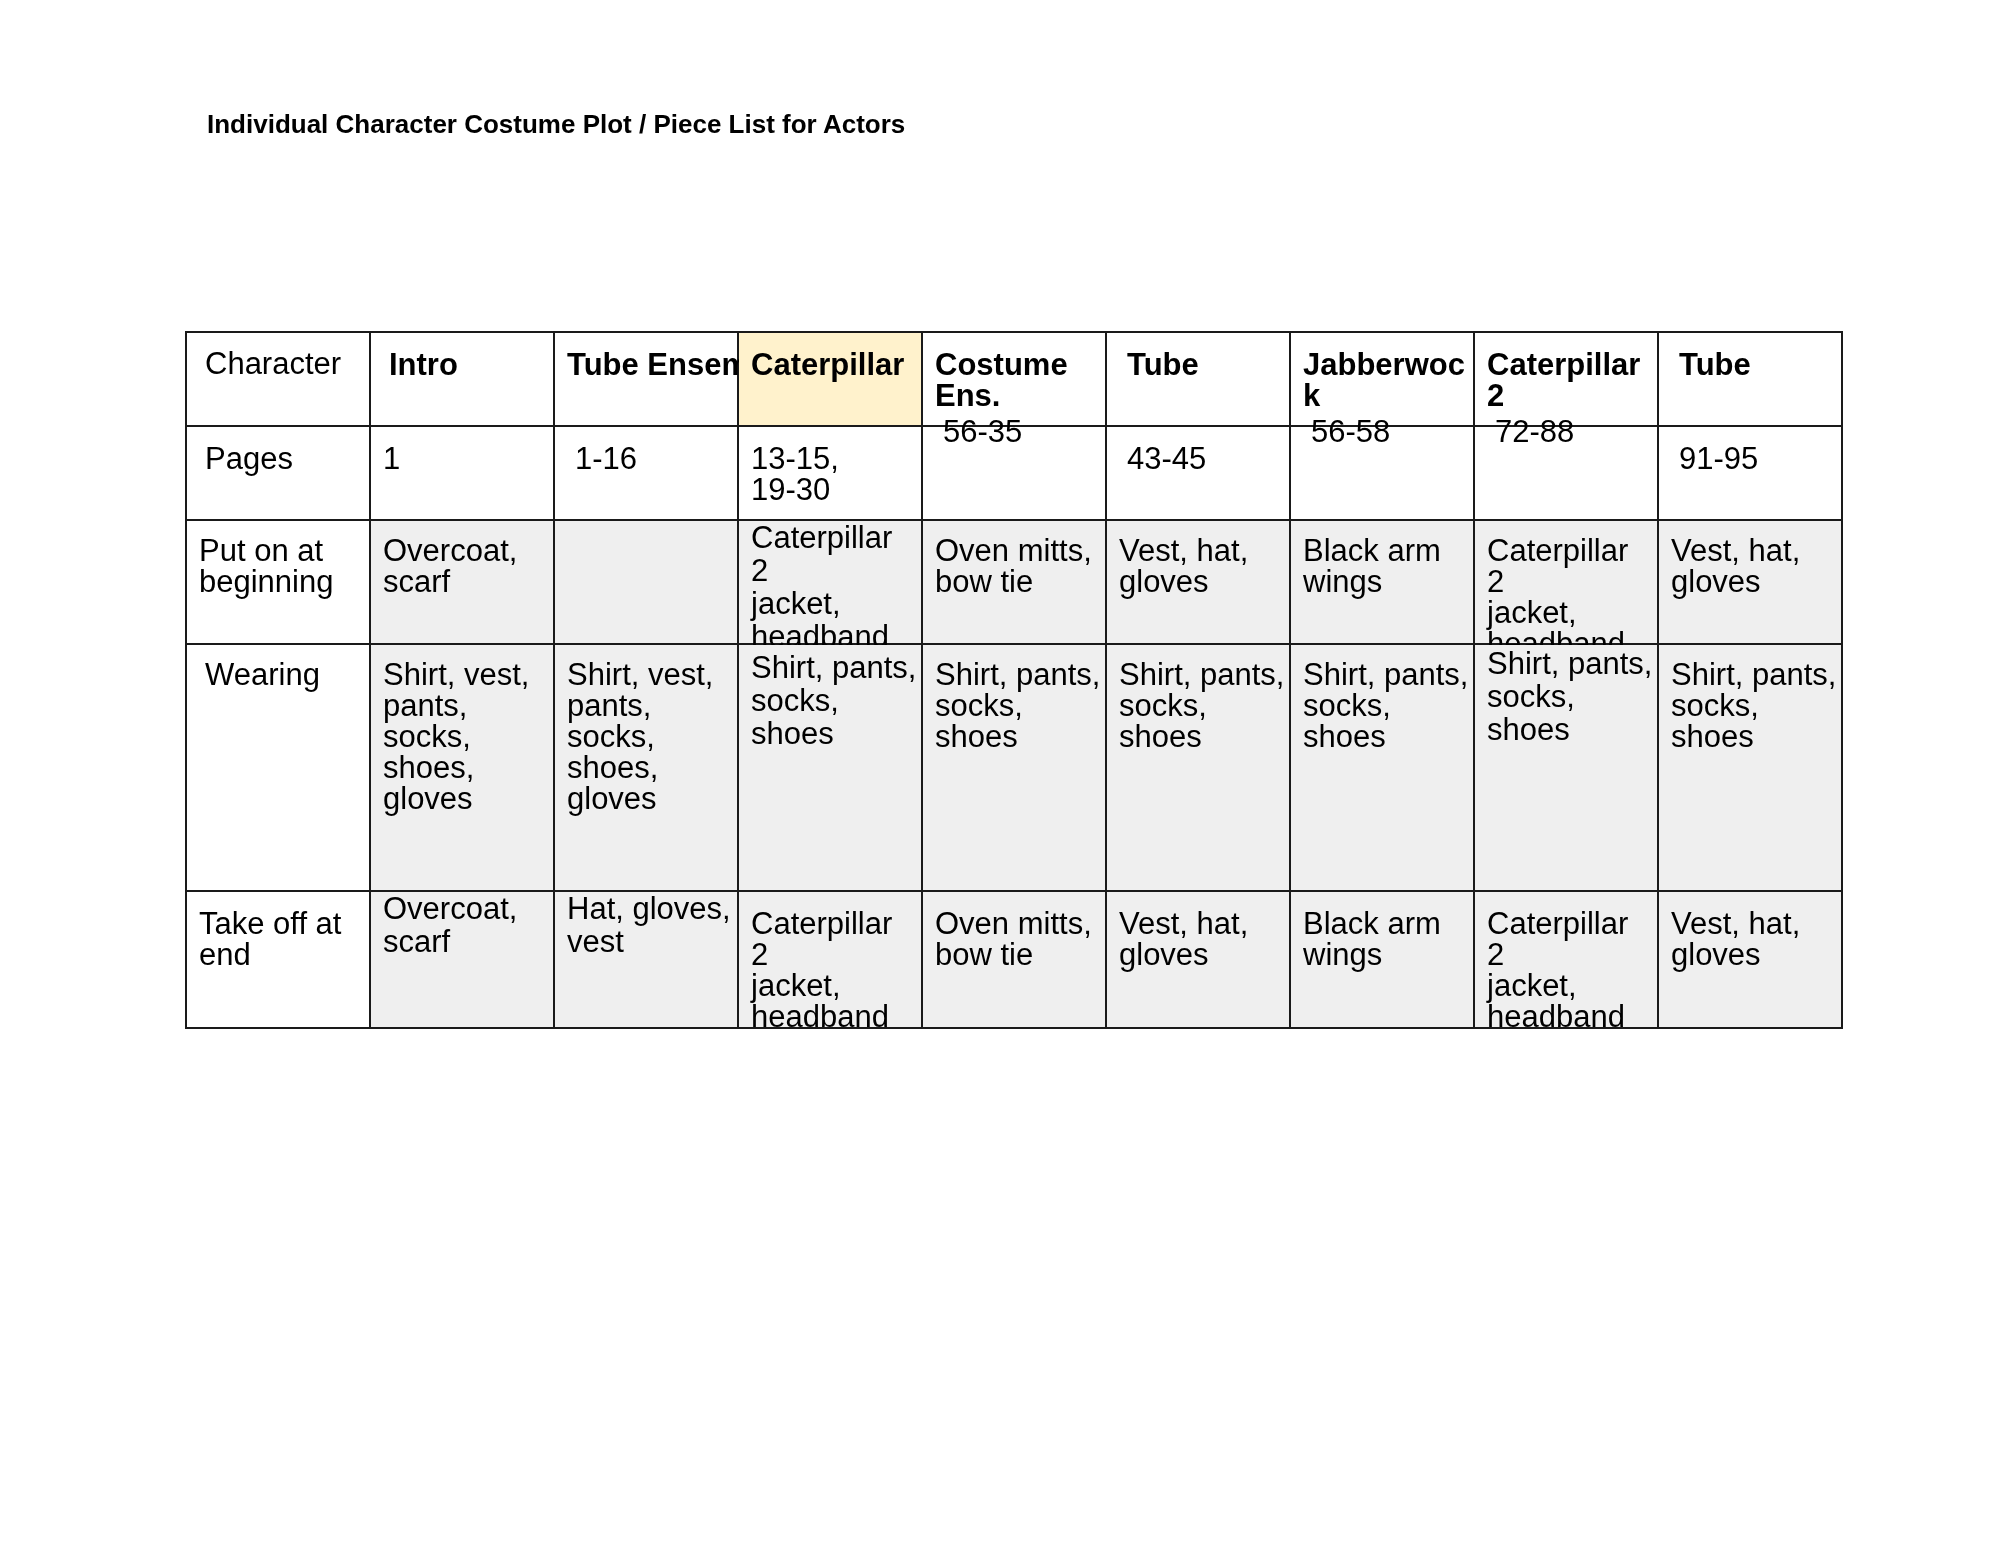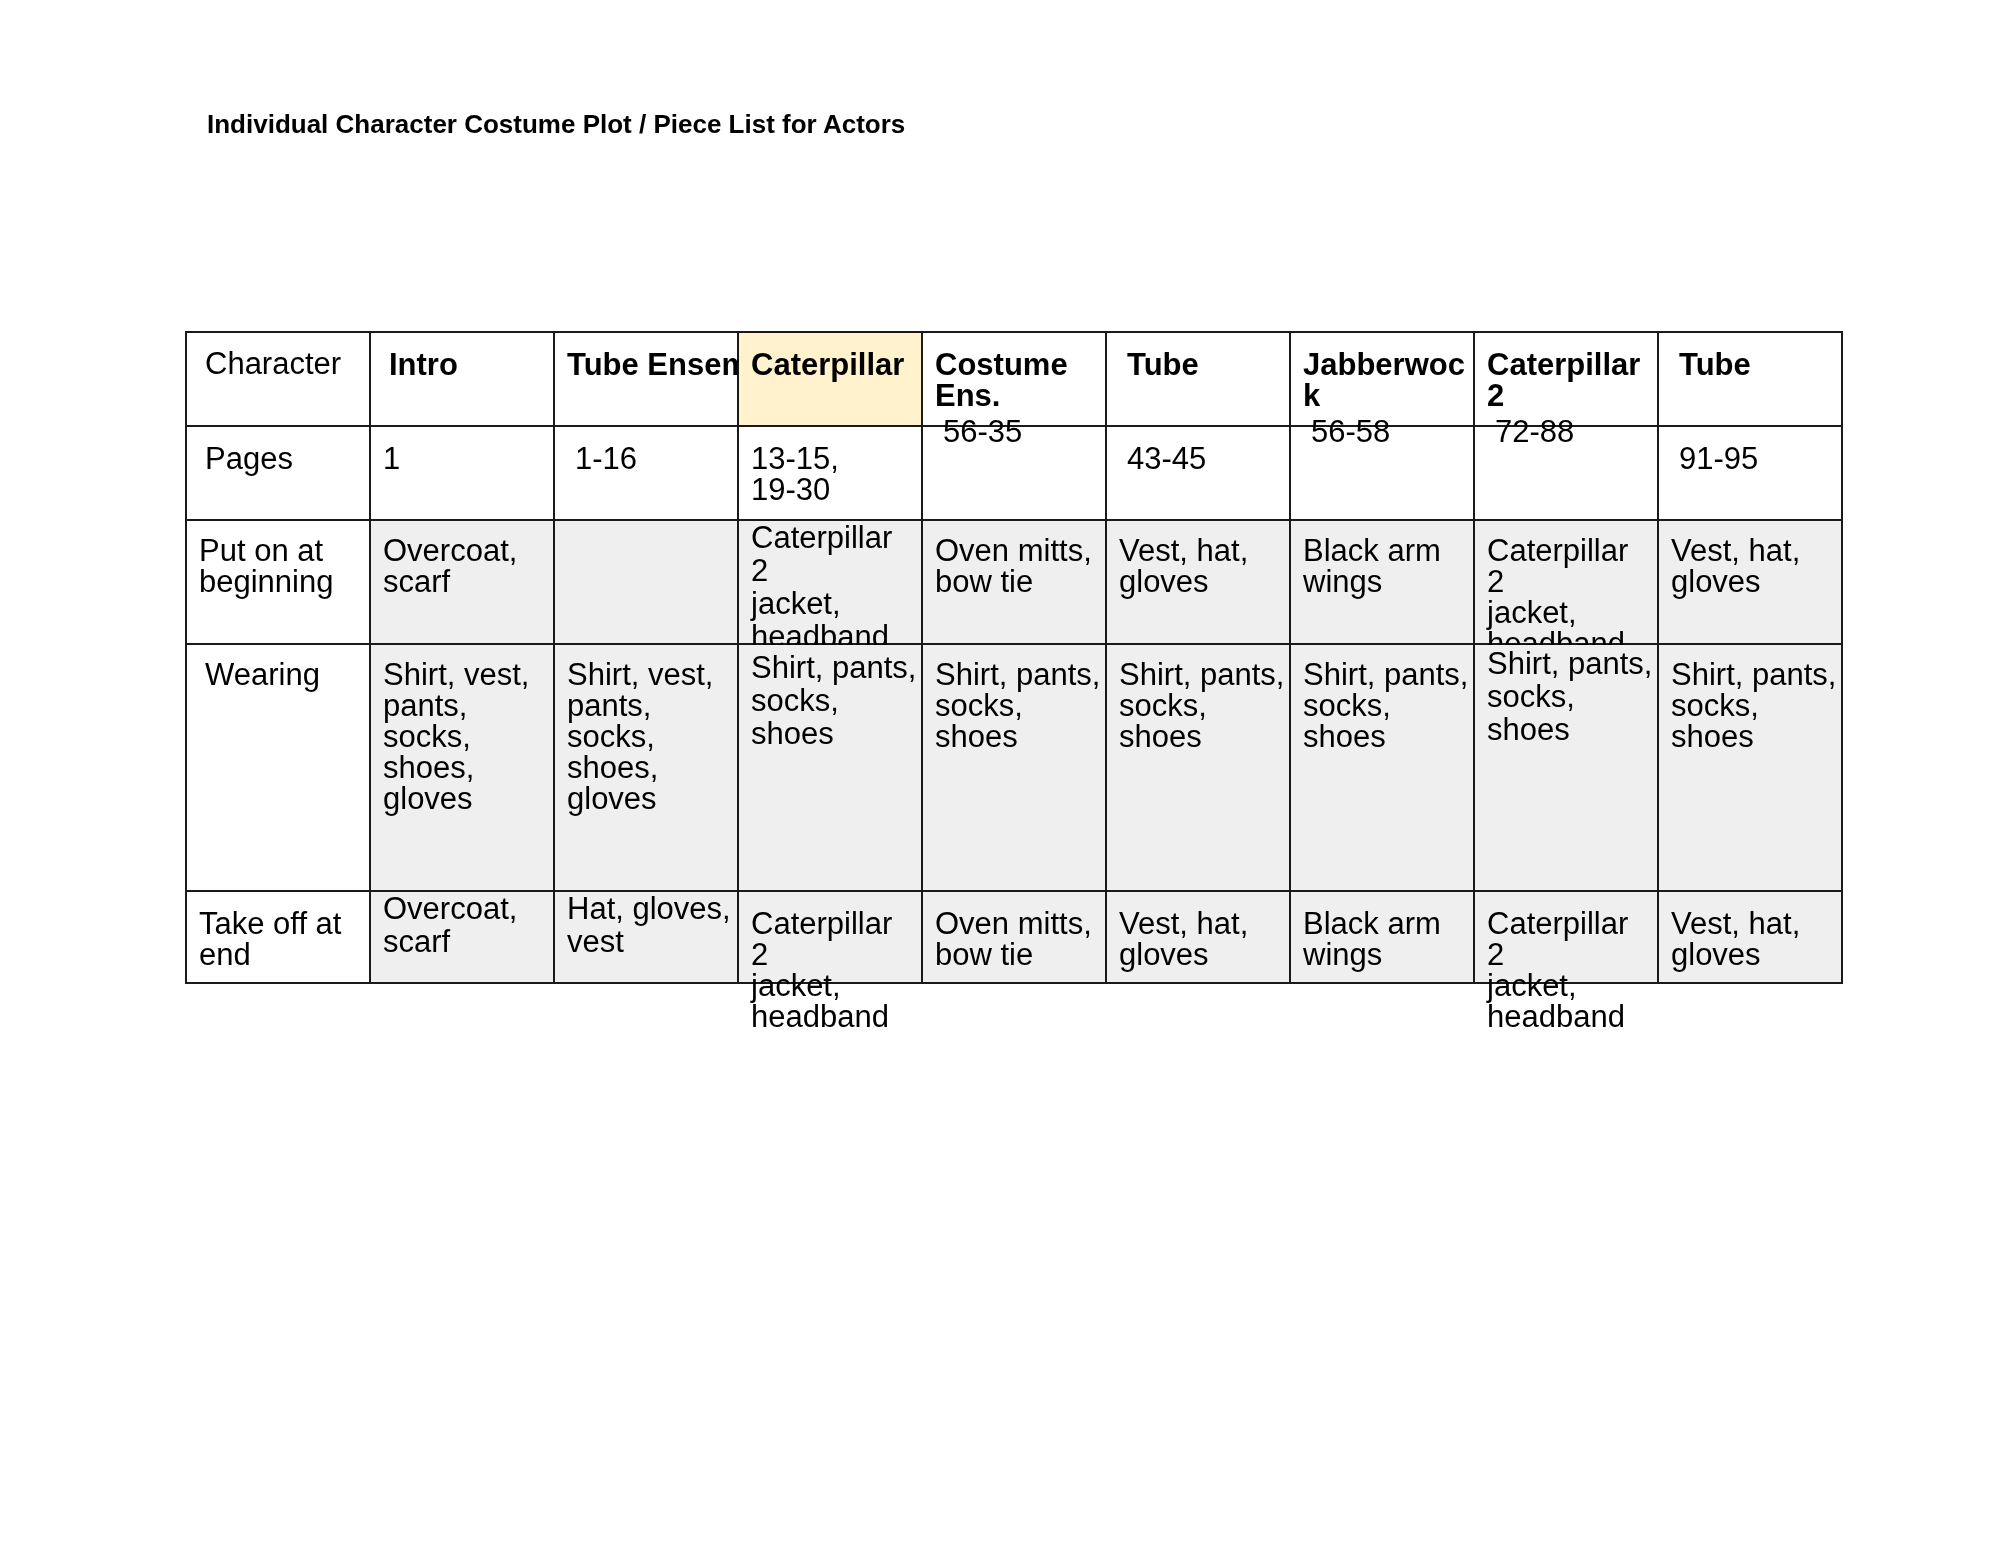--- a/index.html
+++ b/index.html
@@ -184,21 +184,21 @@
 socks,
 shoes</div>
         </td>
     <td>
           <div class="cell" style="left:12px;top:14px">Shirt, pants,
 socks,
 shoes</div>
         </td>
   </tr>
 
-  <tr class="shade" style="height:92px">
+  <tr class="shade" style="height:137px">
     <td class="rowhead">
       <div class="cell" style="left:12px;top:16px">Take off at
 end</div>
     </td>
     <td>
           <div class="cell wide" style="left:12px;top:0px">Overcoat,
 scarf</div>
         </td>
     <td>
           <div class="cell wide" style="left:12px;top:0px">Hat, gloves,

